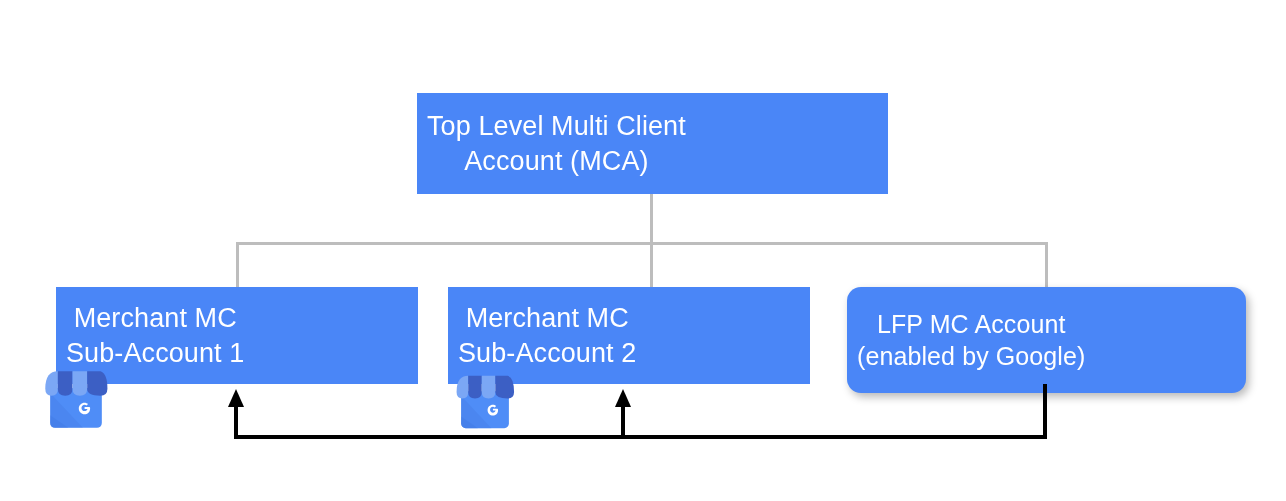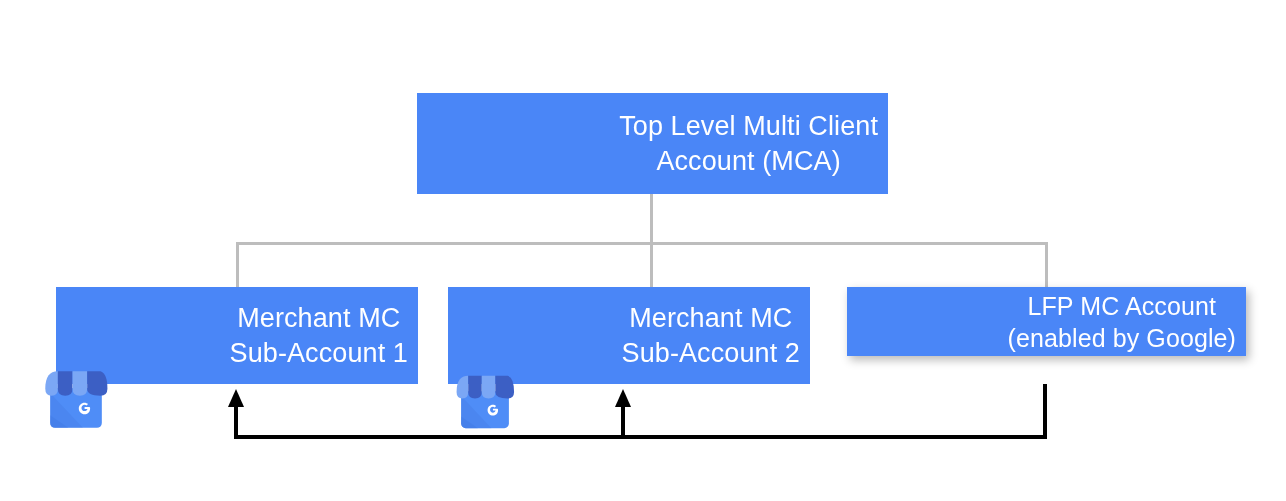--- a/index.html
+++ b/index.html
@@ -19,21 +19,21 @@
   }
 
   
   .node {
     position: absolute;
     box-sizing: border-box;
     background: #4a86f7;
     color: #ffffff;
     display: flex;
     align-items: center;
-    justify-content: flex-end;
+    justify-content: flex-start;
     text-align: center;
     line-height: 1.28;
     font-size: 27px;
     font-weight: 400;
     letter-spacing: 0.1px;
     z-index: 3;
   }
   .node-label {
     display: block;
     white-space: pre-line;
@@ -55,22 +55,23 @@
   #node-sub2 {
     left: 448px;
     top: 287px;
     width: 362px;
     height: 97px;
   }
   #node-lfp {
     left: 847px;
     top: 287px;
     width: 399px;
-    height: 69px;
+    height: 106px;
     box-shadow: 3px 4px 9px rgba(0,0,0,0.28);
+    border-radius: 14px;
   }
   #node-lfp .node-label {
     font-size: 25px;
   }
 
   
   .conn {
     position: absolute;
     background: #bdbdbd;
     z-index: 1;

